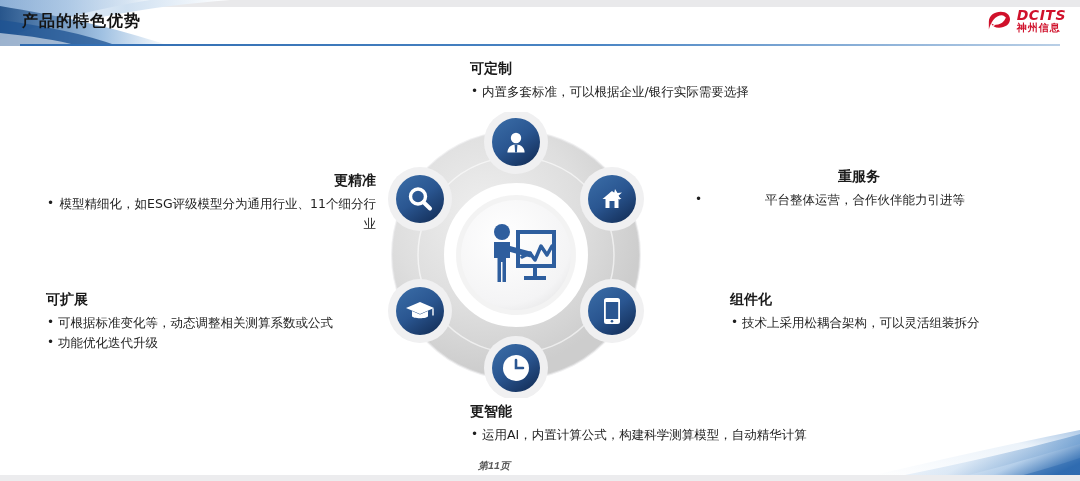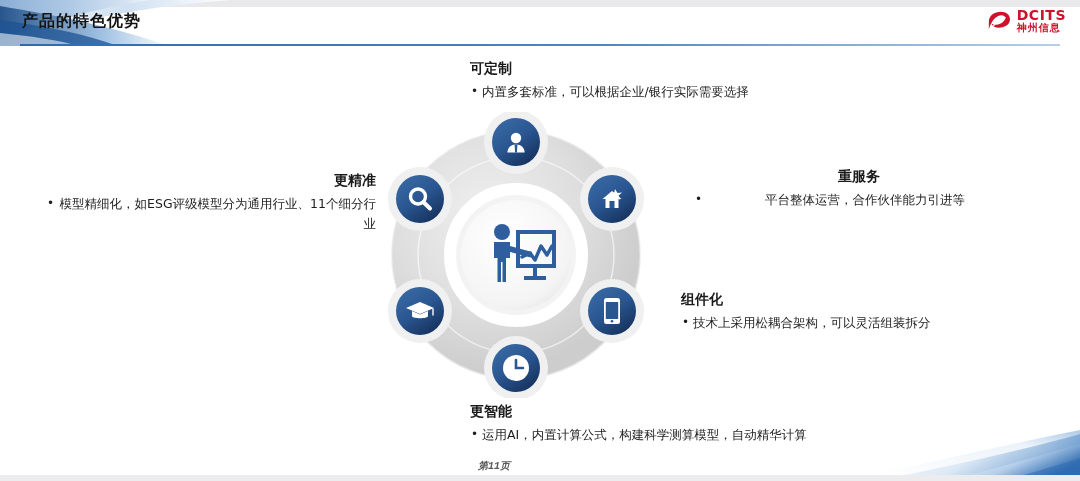--- a/index.html
+++ b/index.html
@@ -59,20 +59,21 @@
     display: flex;
     align-items: center;
     gap: 5px;
   }
   .logo-mark { width: 26px; height: 22px; }
   .logo-text { line-height: 1; }
   .logo-en {
     font-size: 14px; font-weight: bold; color: #d0112b;
     letter-spacing: 0.5px;
     font-family: "DejaVu Sans", sans-serif;
+    font-style: italic;
   }
   .logo-cn {
     font-size: 10px; font-weight: bold; color: #d0112b;
     letter-spacing: 1px;
     margin-top: 1px;
     font-family: "DejaVu Sans", sans-serif;
   }
 
   
   .footer-swoosh {
@@ -113,21 +114,21 @@
     position: absolute;
     left: 1px; top: -1px;
     font-size: 12px;
     color: #1e1e1e;
   }
 
   #blk-customizable { left: 470px; top: 60px; width: 470px; }
   #blk-accurate     { left: 46px;  top: 172px; width: 330px; text-align: right; }
   #blk-service      { left: 694px; top: 168px; width: 330px; text-align: center; }
   #blk-extensible   { left: 46px;  top: 291px; width: 330px; }
-  #blk-component    { left: 681px; top: 291px; width: 330px; }
+  #blk-component    { left: 730px; top: 291px; width: 330px; }
   #blk-smart        { left: 470px; top: 403px; width: 500px; }
 
   
   .diagram {
     position: absolute;
     left: 378px; top: 112px;
     width: 276px; height: 286px;
   }
   .page-num {
     position: absolute;
@@ -301,20 +302,27 @@
     </ul>
   </div>
 
   <div class="tblock" id="blk-service">
     <h3>重服务</h3>
     <ul>
       <li>平台整体运营，合作伙伴能力引进等</li>
     </ul>
   </div>
 
+  <div class="tblock" id="blk-extensible">
+    <h3>可扩展</h3>
+    <ul>
+      <li>可根据标准变化等，动态调整相关测算系数或公式</li>
+      <li>功能优化迭代升级</li>
+    </ul>
+  </div>
 
   <div class="tblock" id="blk-component">
     <h3>组件化</h3>
     <ul>
       <li>技术上采用松耦合架构，可以灵活组装拆分</li>
     </ul>
   </div>
 
   <div class="tblock" id="blk-smart">
     <h3>更智能</h3>

